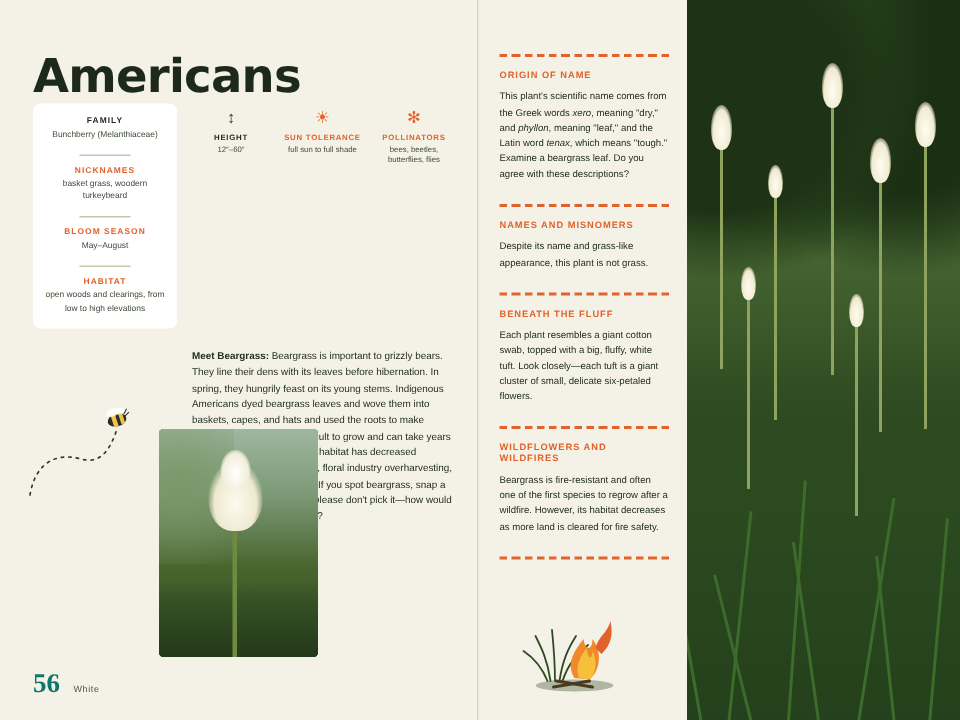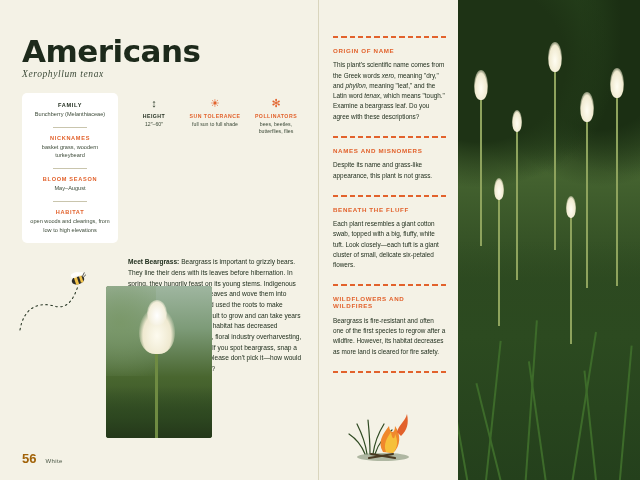--- a/index.html
+++ b/index.html
@@ -166,24 +166,24 @@
   
   .footer {
     position: absolute;
     left: 22px;
     bottom: 14px;
     display: flex;
     align-items: baseline;
     gap: 9px;
   }
   .page-num {
-    font-family: Liberation Sans, sans-serif;
-    font-size: 13px;
+    font-family: Liberation Serif, serif;
+    font-size: 18px;
     font-weight: bold;
-    color: #a16207;
+    color: #0f766e;
   }
   .footer-label {
     font-size: 6px;
     color: #4a5745;
     letter-spacing: 0.4px;
   }
 
   
   .mid-col {
     position: relative;
@@ -253,21 +253,20 @@
   .r-head.small { width:10px; height:22px; }
 </style>
 </head>
 <body>
 
 <div class="page">
 
   <div class="left-col">
 
     <h1 class="title">Americans</h1>
-    <div class="subtitle">Xerophyllum tenax</div>
 
     <div class="facts-row">
 
       <div class="fact-card">
         <div class="fact-block">
           <div class="fact-label">FAMILY</div>
           <div class="fact-value">Bunchberry (Melanthiaceae)</div>
         </div>
         <div class="divider"></div>
         <div class="fact-block">

